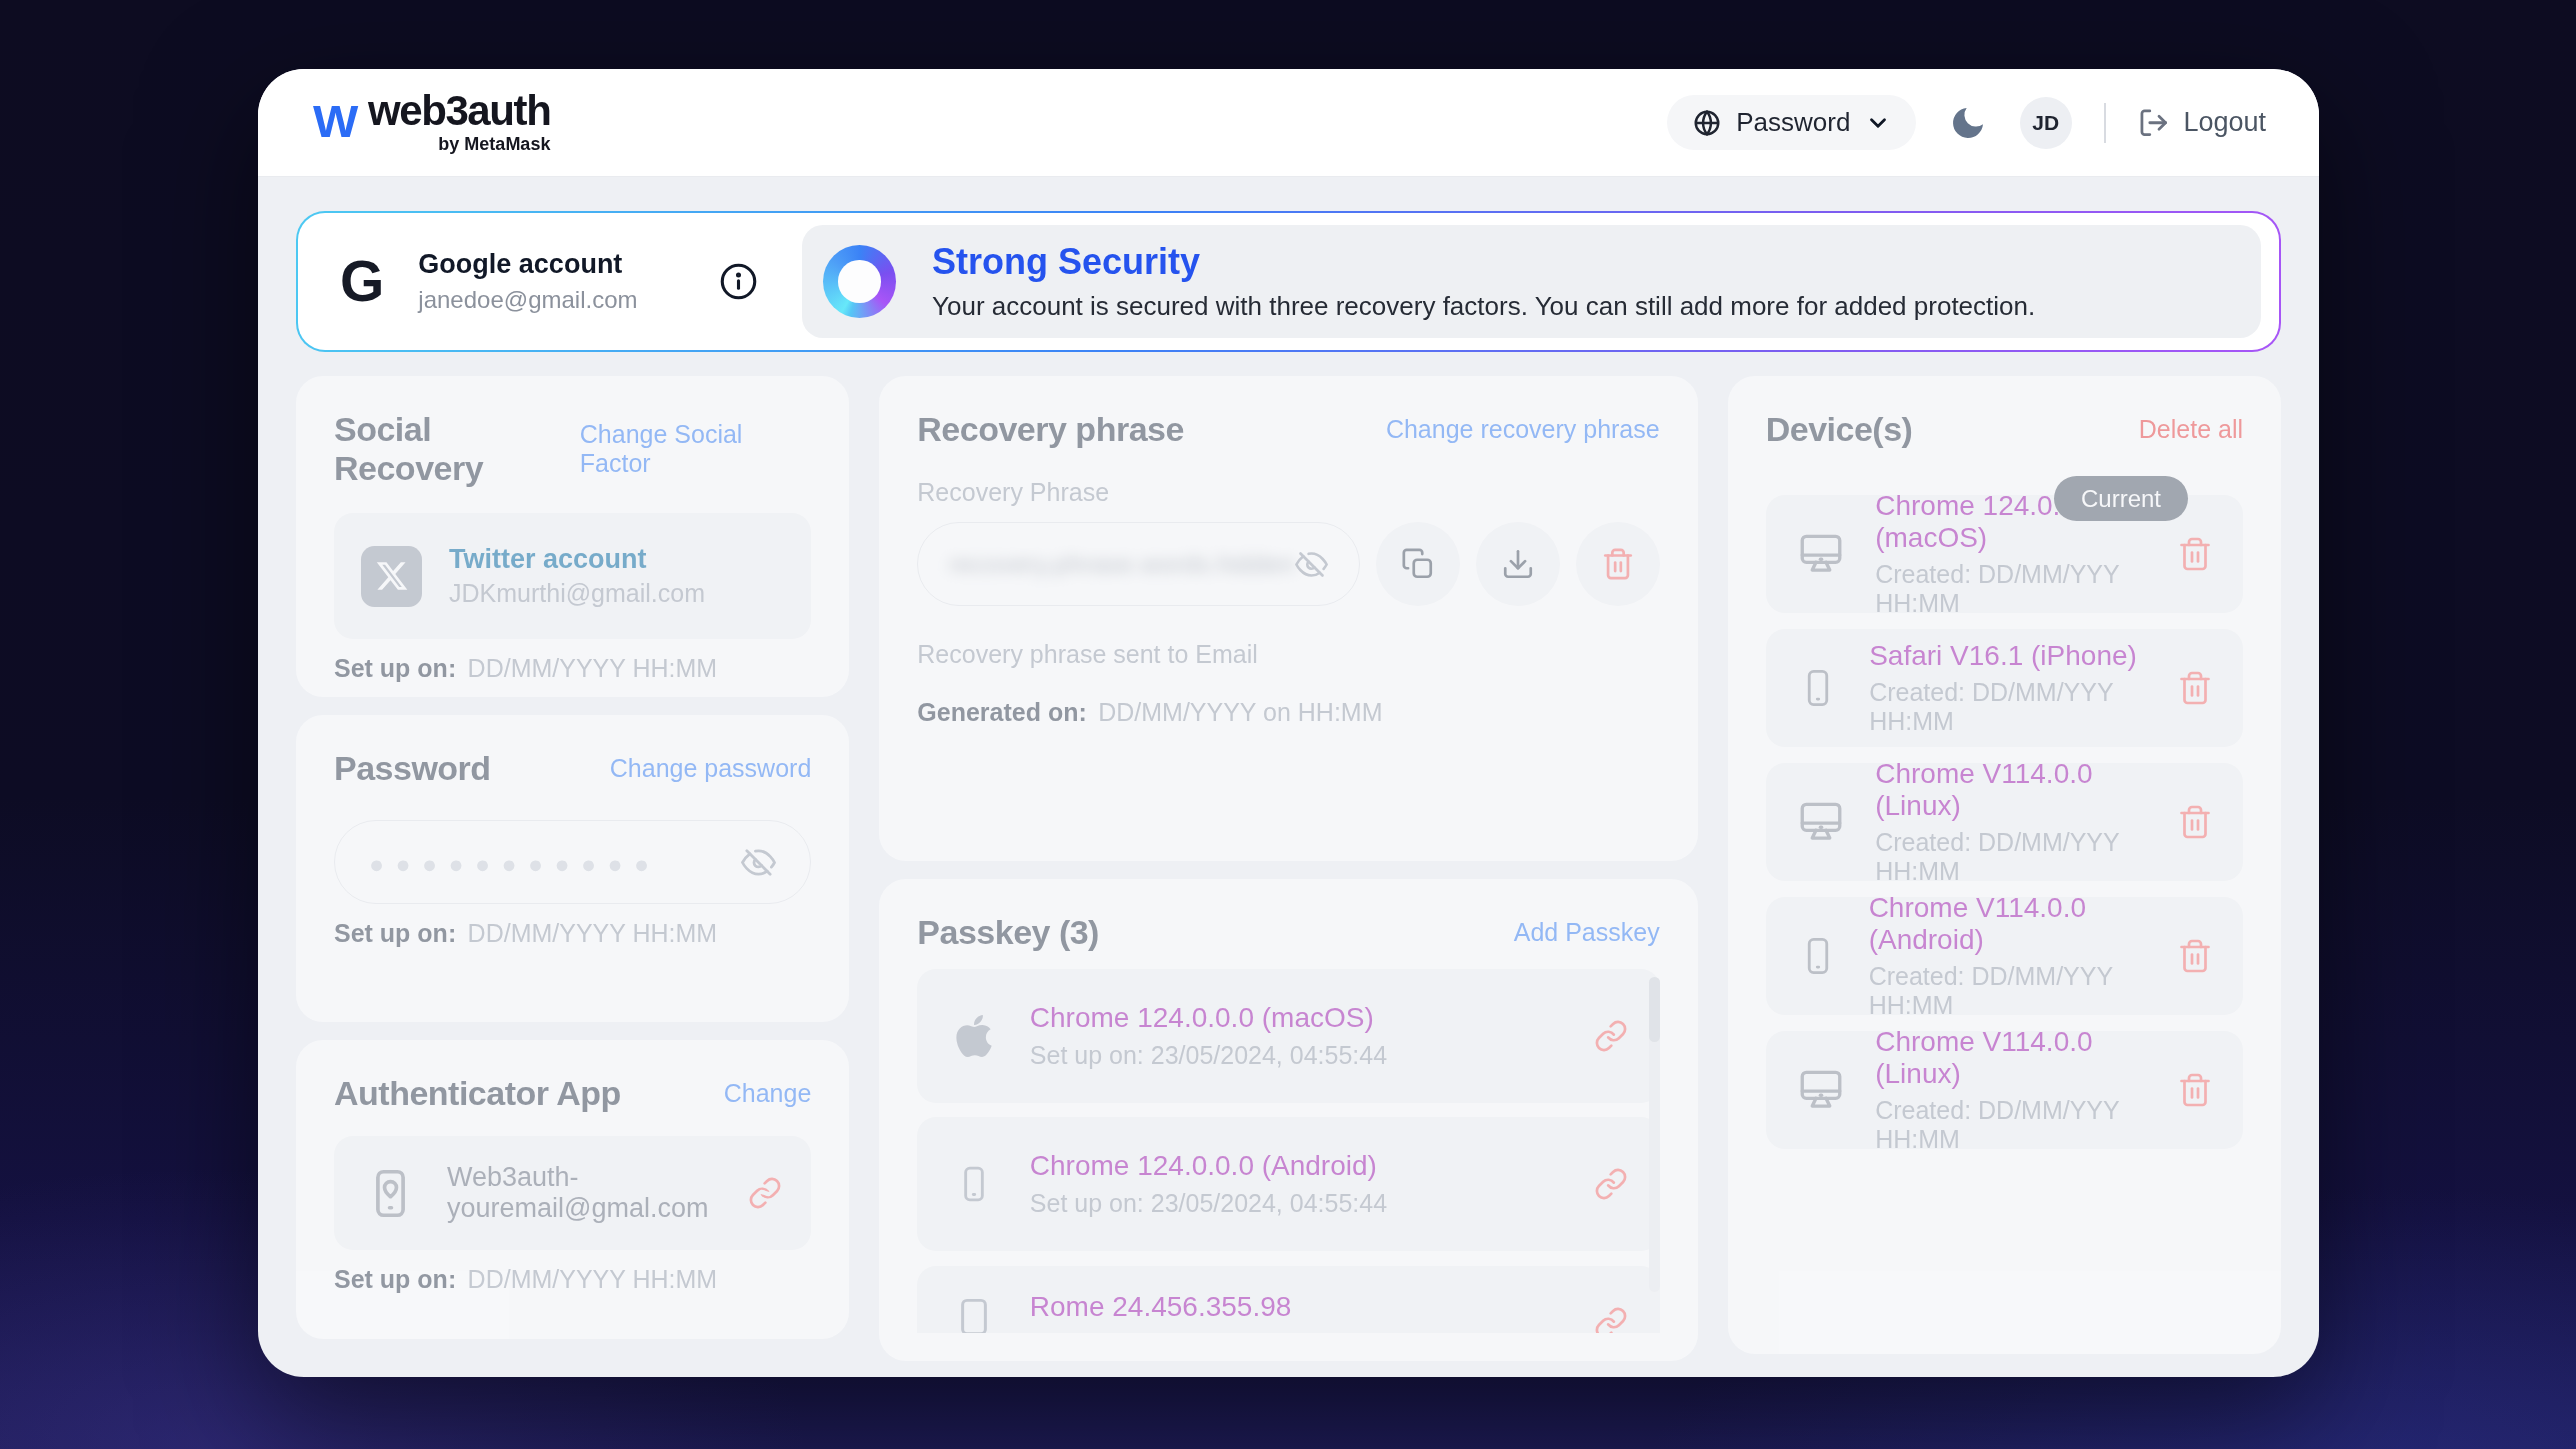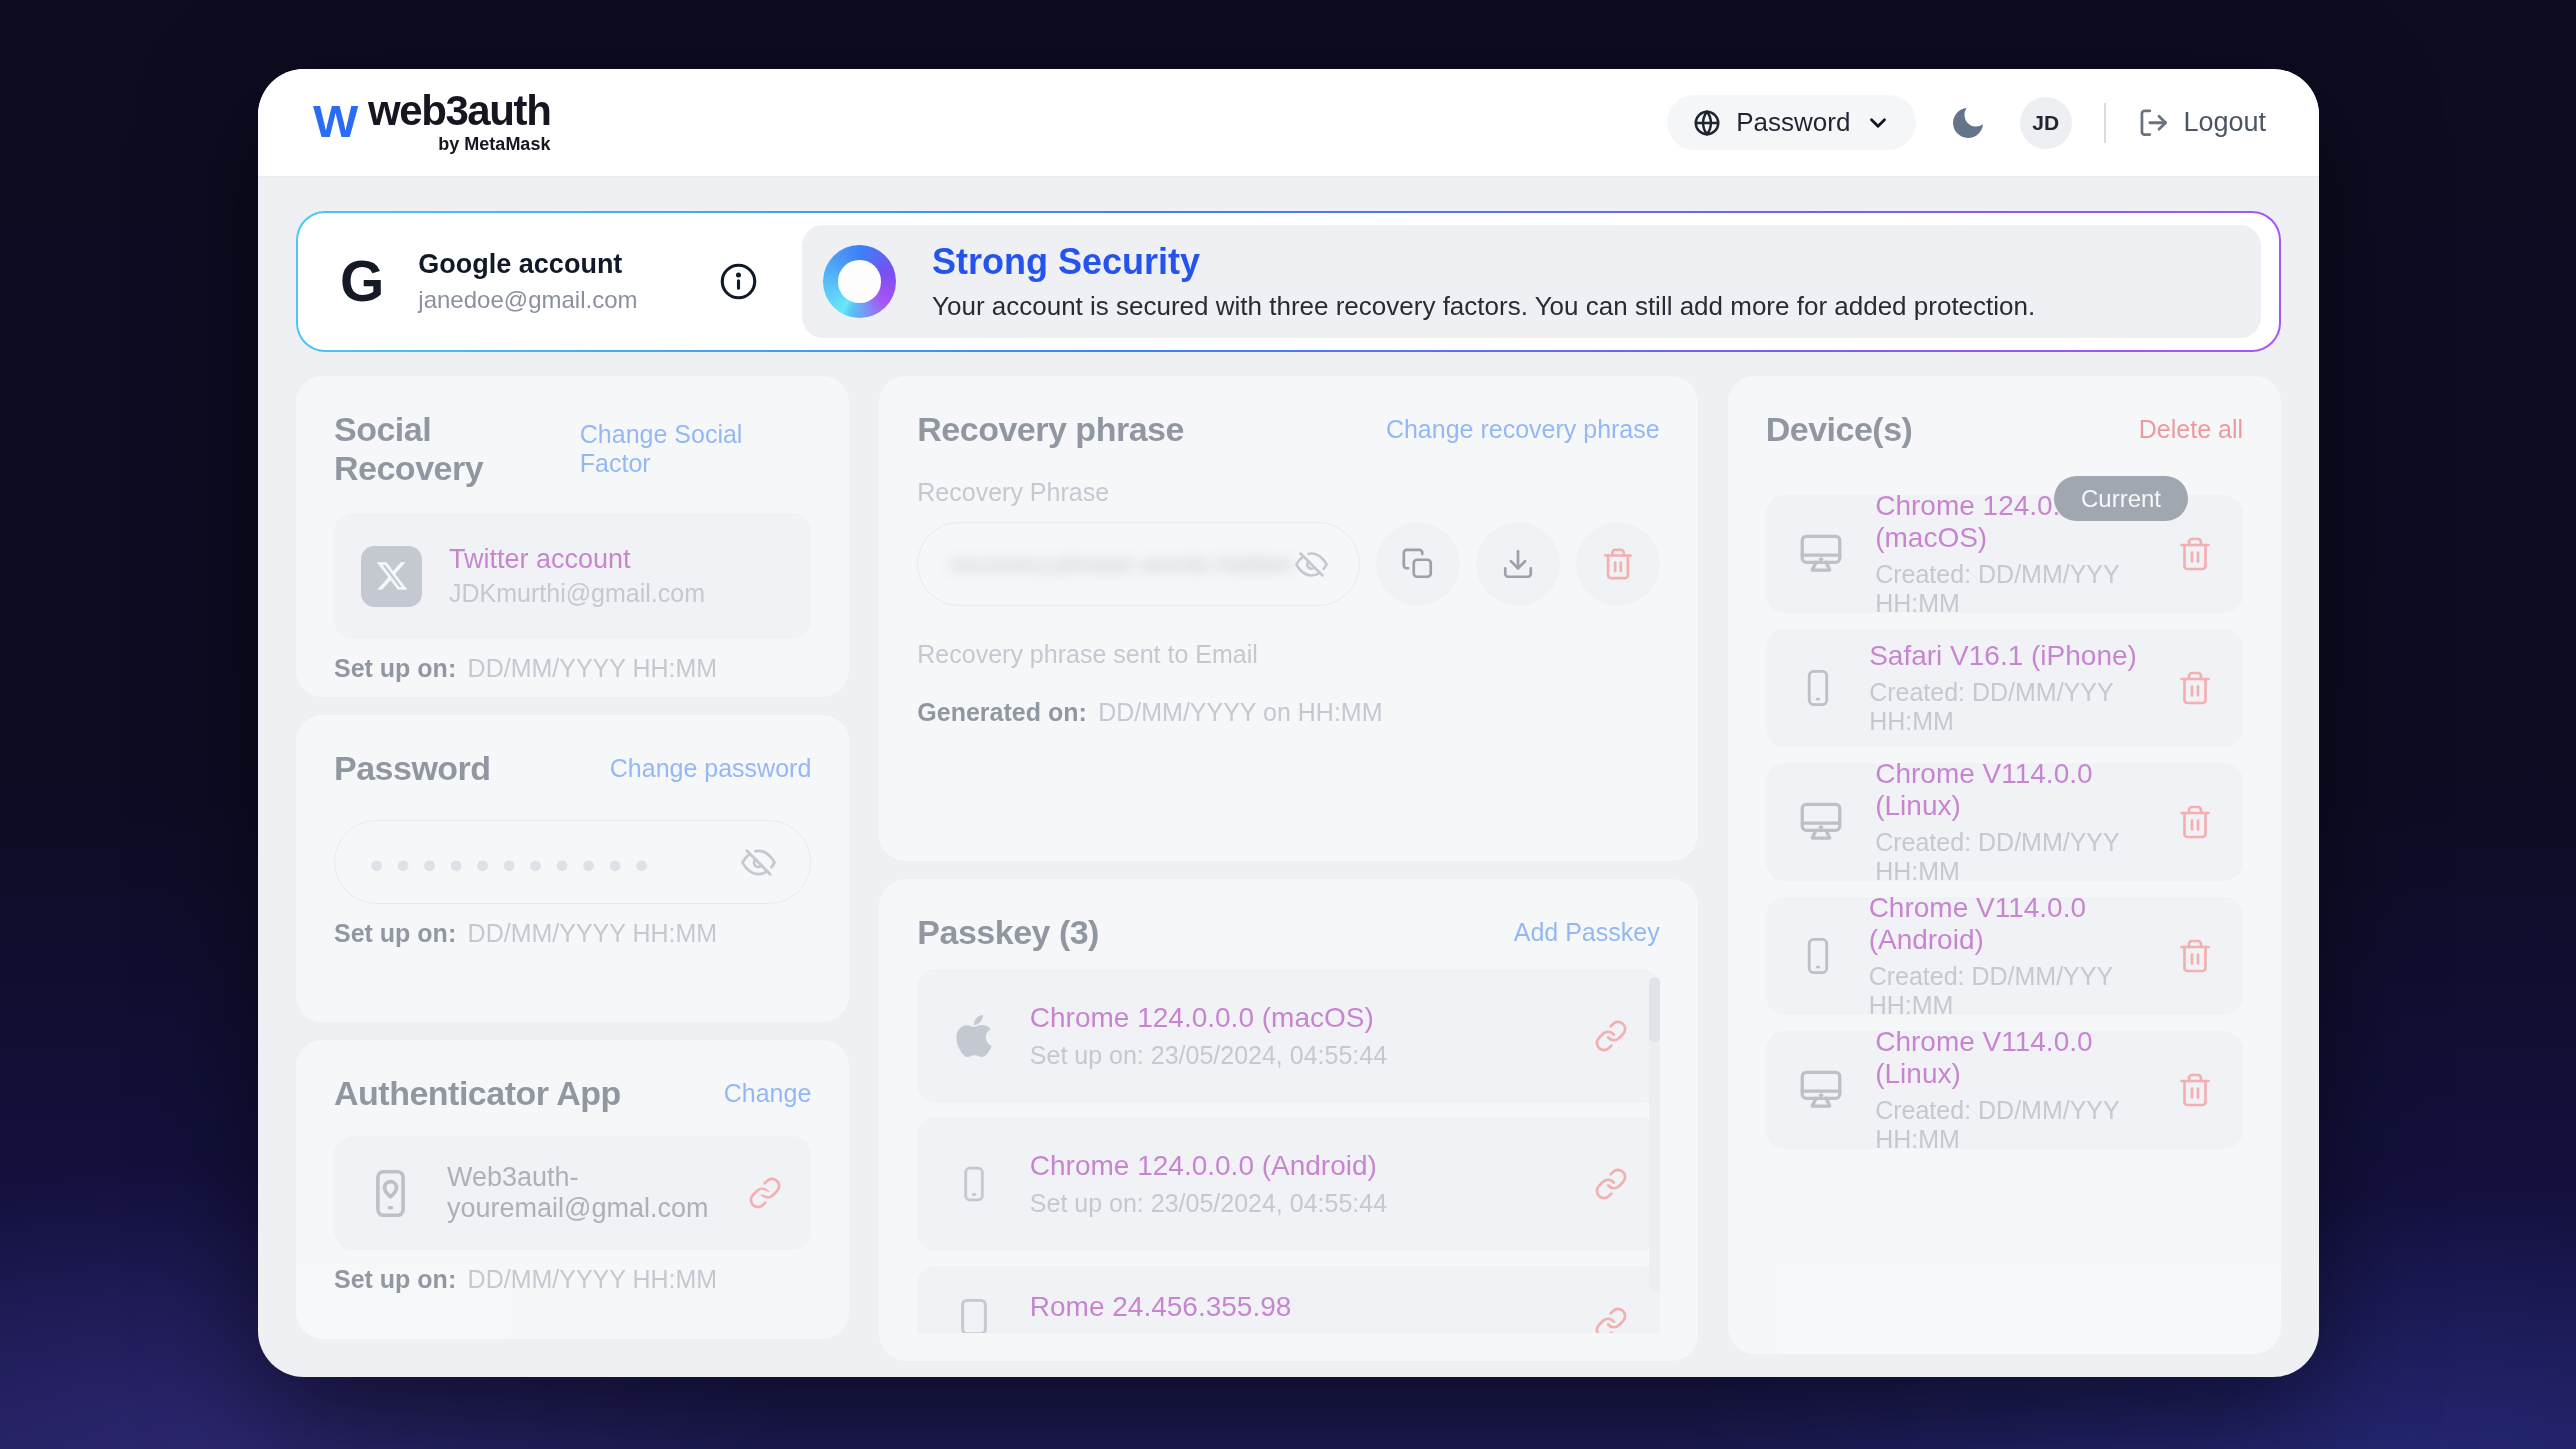--- a/index.html
+++ b/index.html
@@ -73,21 +73,21 @@
   .card-title { font-size:34px; font-weight:700; color:#374151; letter-spacing:-0.5px; }
   .card-link { font-size:25px; font-weight:500; color:#3b82f6; cursor:pointer; }
   .card-link.danger { color:#ef4444; }
   .row-box { background:#f3f4f6; border-radius:19px; display:flex; align-items:center; }
   .setup { font-size:25px; margin-top:15px; }
   .setup .lbl { font-weight:700; color:#374151; }
   .setup .val { color:#9ca3af; margin-left:11.4px; }
   
   .sr-row { margin-top:25px; height:126px; gap:27px; padding:0 27px; }
   .x-badge { width:61px; height:61px; border-radius:13.4px; background:#9ca3af; display:flex; align-items:center; justify-content:center; flex:0 0 auto; }
-  .fac-title { font-size:27px; font-weight:400; color:#a21caf; }
+  .fac-title { font-size:27px; font-weight:700; color:#0369a1; }
   .fac-sub { font-size:25px; color:#9ca3af; margin-top:4.8px; }
   
   .pw-input { margin-top:32px; height:84px; border:1.9px solid #e5e7eb; border-radius:953px; display:flex; align-items:center; padding:0 34px; background:#fff; }
   .pw-dots { font-size:25px; letter-spacing:11.4px; color:#cfd4db; padding-top:5.7px; overflow:hidden; white-space:nowrap; }
   .ml-auto { margin-left:auto; }
   
   .auth-row { margin-top:23px; height:114px; gap:29px; padding:0 29px; }
   .auth-name { font-size:27px; font-weight:500; color:#6b7280; }
   
   .fld-label { font-size:25px; color:#9ca3af; margin-top:29px; }

